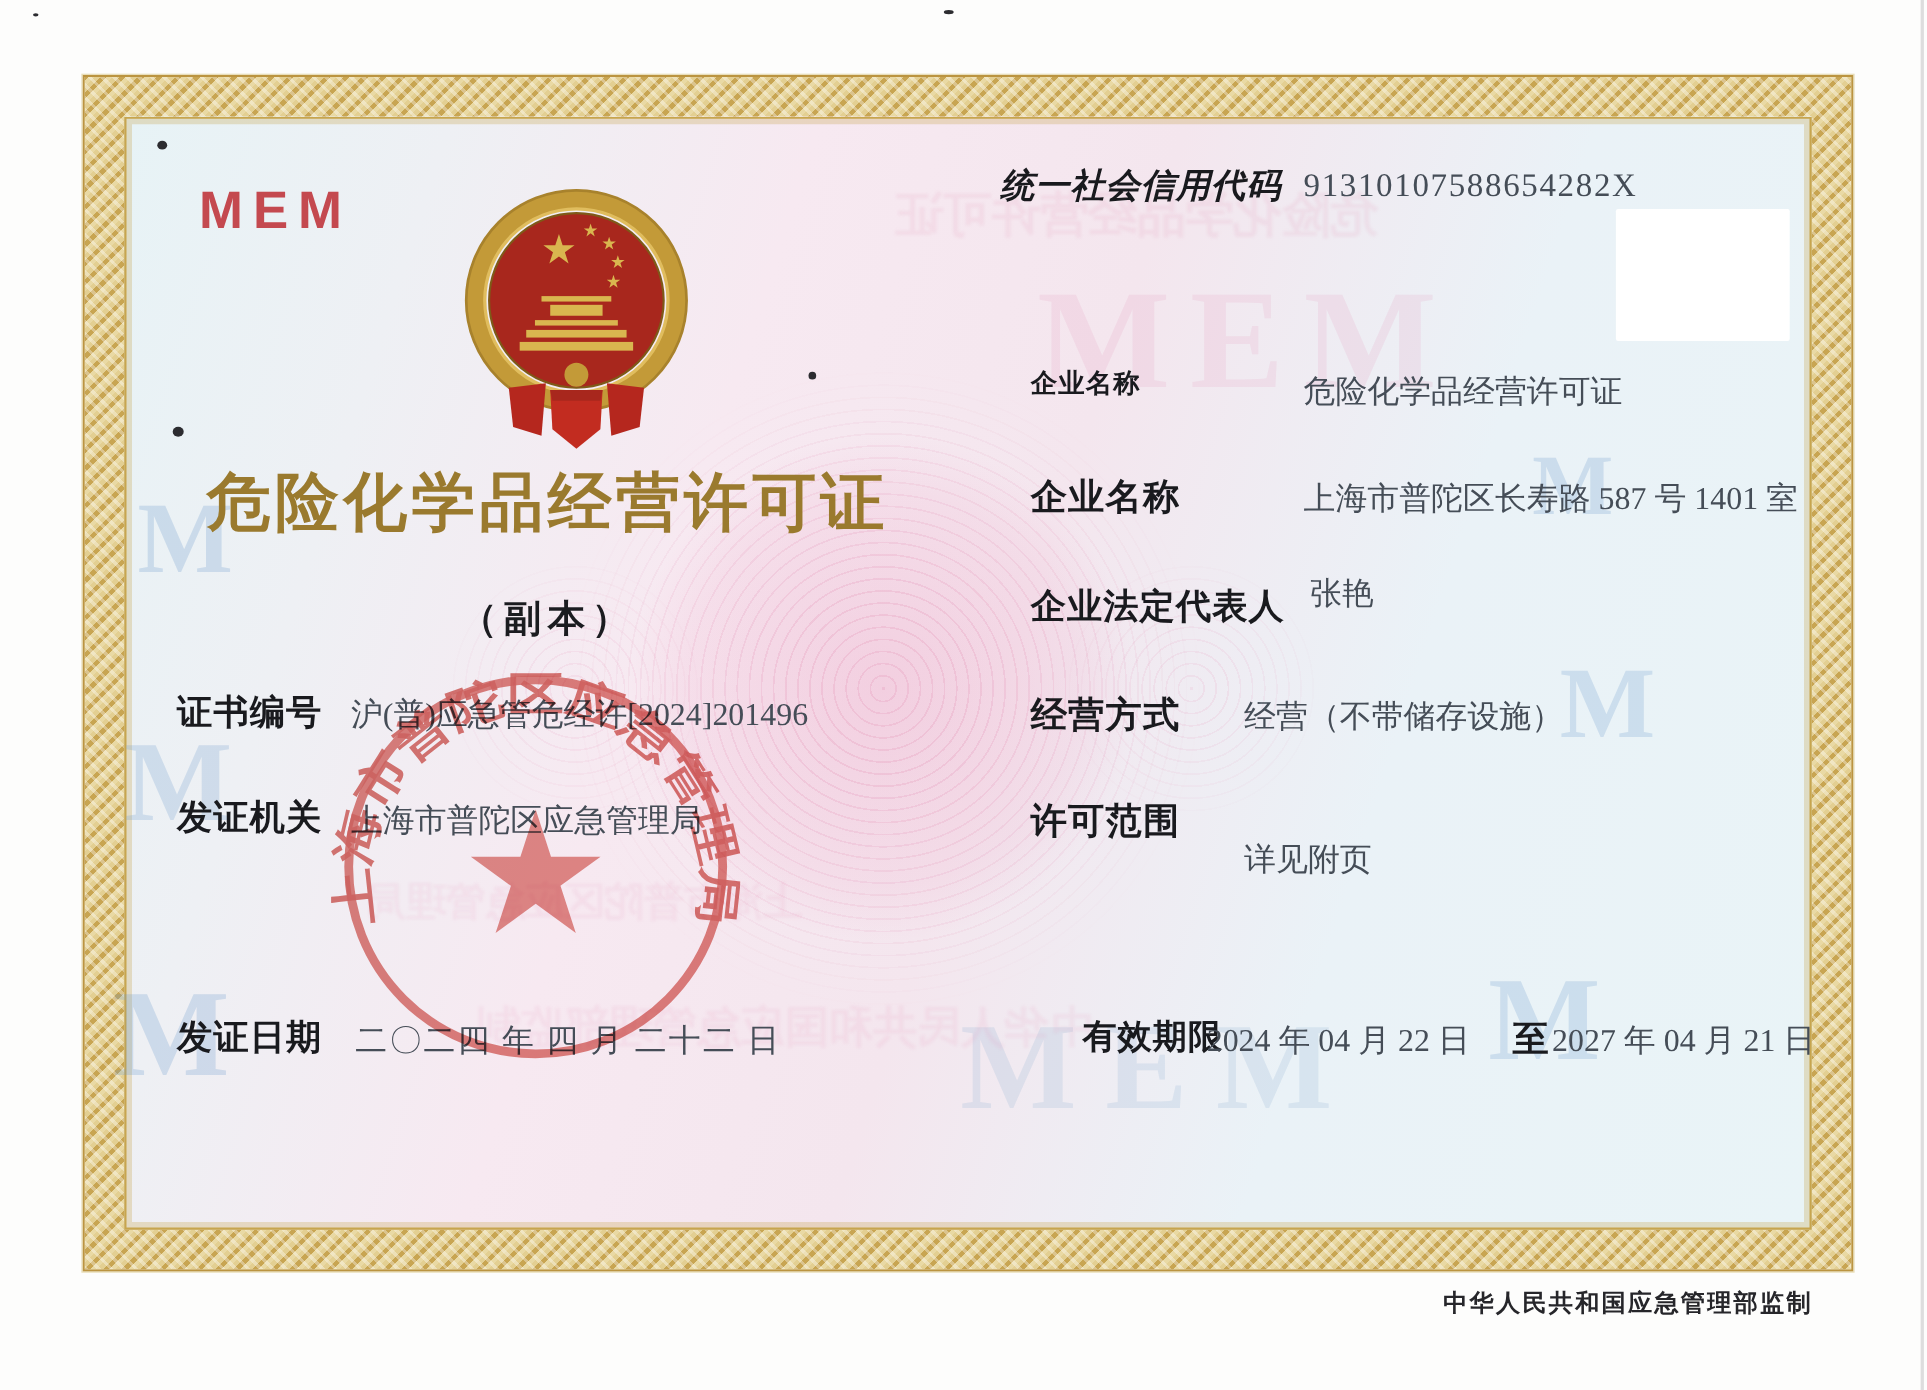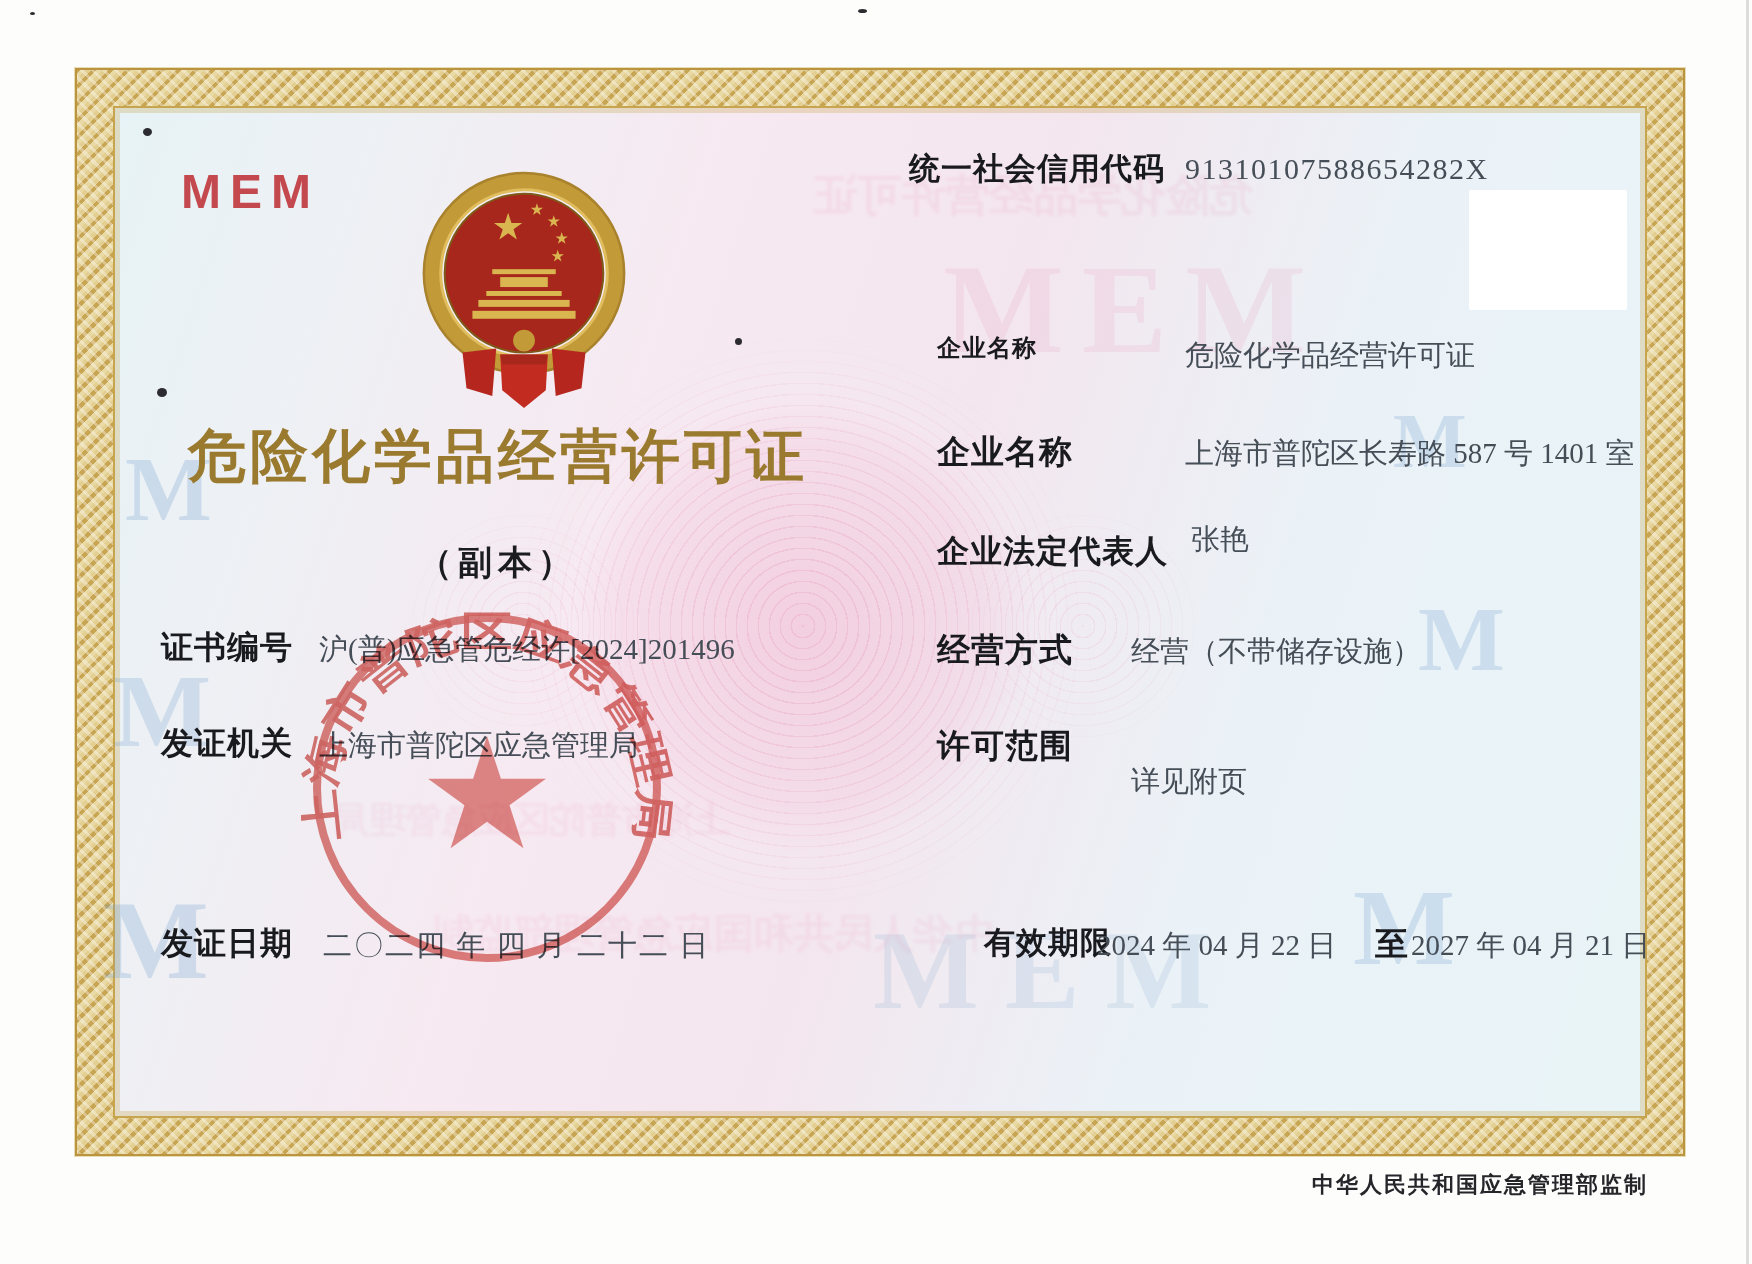--- a/index.html
+++ b/index.html
@@ -115,21 +115,21 @@
           <path id="arcPath" d="M 40 238 A 152 152 0 1 1 332 238" fill="none"></path>
           <polygon id="star2" points="0,-1 0.2245,-0.309 0.951,-0.309 0.363,0.118 0.588,0.809 0,0.382 -0.588,0.809 -0.363,0.118 -0.951,-0.309 -0.2245,-0.309"></polygon>
         </defs>
         <circle cx="186" cy="186" r="170" fill="none" stroke="#d24f48" stroke-width="8" opacity=".85"></circle>
         <use href="#star2" transform="translate(186,196) scale(62)" fill="#d4544c" opacity=".8"></use>
         <text font-family="&quot;Liberation Serif&quot;,serif" font-size="42" font-weight="bold" fill="#cf4a43" opacity=".9">
           <textPath href="#arcPath" startOffset="50%" text-anchor="middle" textLength="560" lengthAdjust="spacingAndGlyphs">上海市普陀区应急管理局</textPath>
         </text>
       </svg>
 
-      <div class="abs lbl" style="left:796px;top:42px;font-size:31px;">统一社会信用代码</div>
+      <div class="abs lbl" style="left:796px;top:42px;font-size:31px;font-style:italic;">统一社会信用代码</div>
       <div class="abs val" style="left:1072px;top:46px;font-size:30px;letter-spacing:1.5px;">91310107588654282X</div>
 
       <div class="abs" id="white-box" style="left:1356px;top:84px;width:158px;height:120px;"></div>
 
       <div class="abs lbl" style="left:824px;top:226px;font-size:24px;">企业名称</div>
       <div class="abs val" style="left:1072px;top:230px;font-size:29px;">危险化学品经营许可证</div>
 
       <div class="abs lbl" style="left:824px;top:324px;font-size:33px;">企业名称</div>
       <div class="abs val" style="left:1072px;top:328px;font-size:29px;">上海市普陀区长寿路 587 号 1401 室</div>
 

